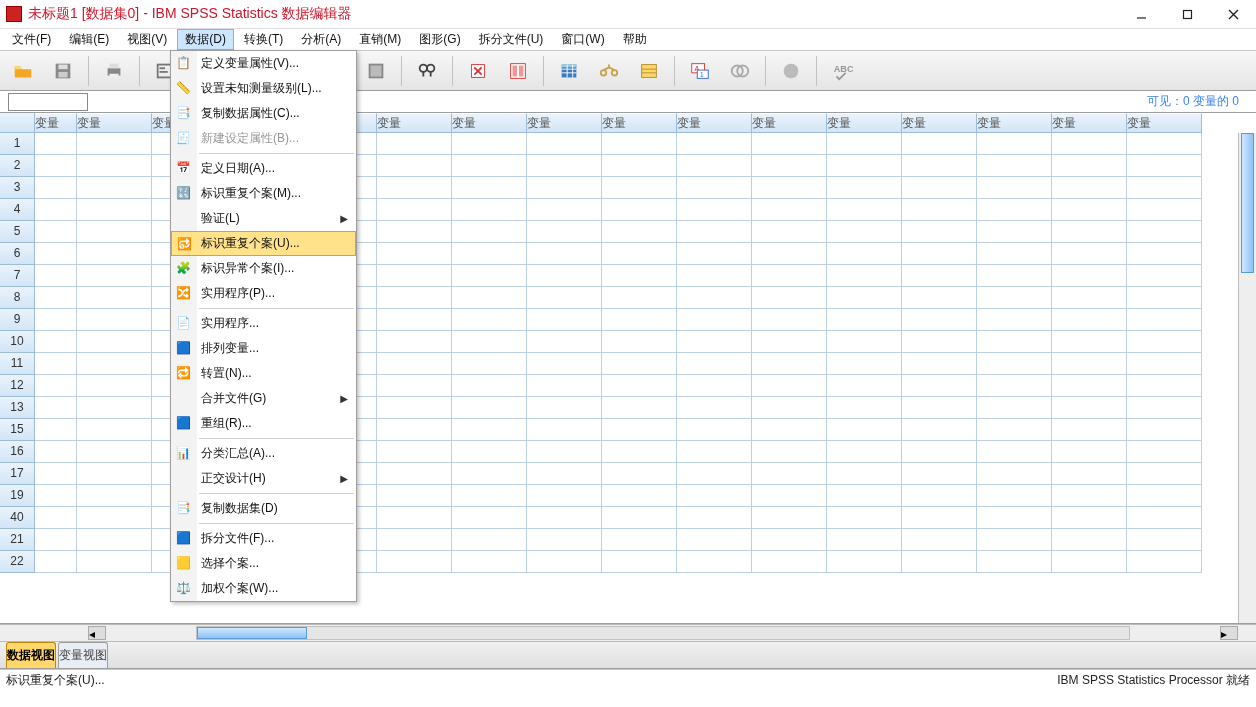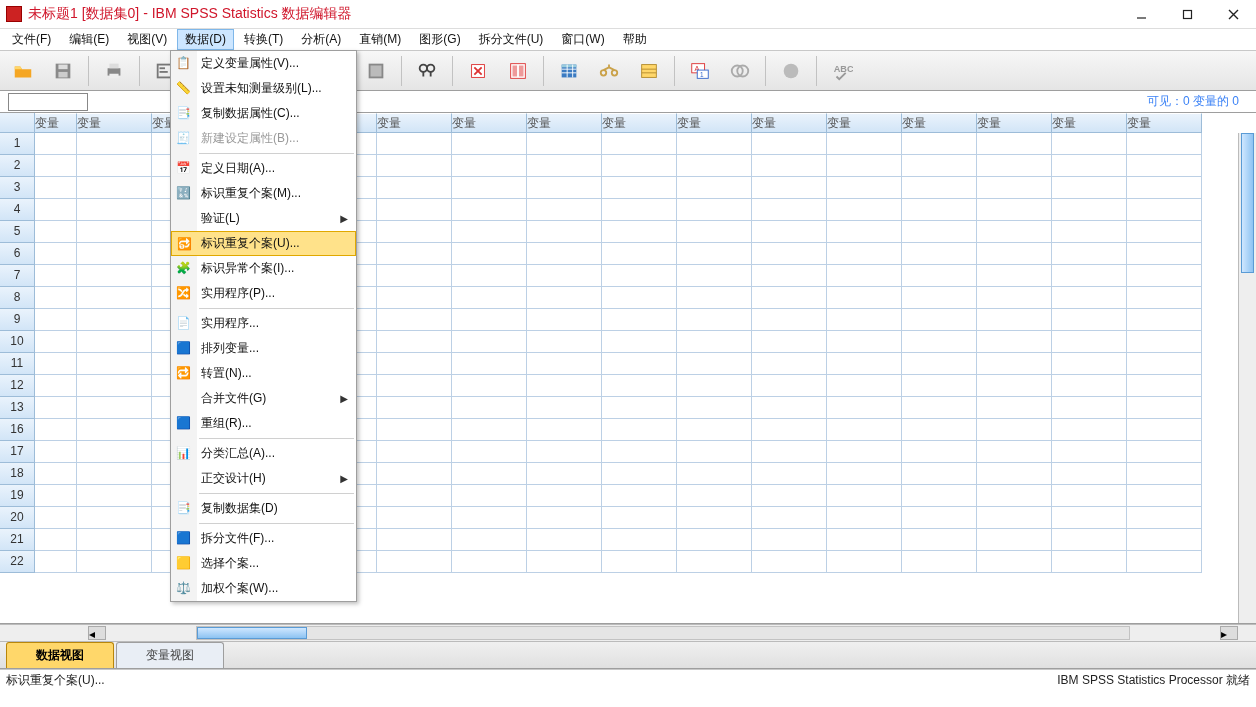--- a/index.html
+++ b/index.html
@@ -46,21 +46,21 @@
 .hscrollbar .harea { flex:1; margin:0 90px; position:relative; height:14px; background:#e5e5e5; border:1px solid #c2c2c2; }
 .hscrollbar .sbtn { width:18px; height:14px; background:#ddd; border:1px solid #aaa; }
 .hscrollbar .thumb { position:absolute; left:0; top:0; height:12px; width:110px; background:linear-gradient(#cfe7ff,#8dc3f2); border:1px solid #5a9bd5; }
 
 
 .vscrollbar { position:absolute; right:0; top:20px; bottom:0; width:18px; background:#eee; border-left:1px solid #bbb; }
 .vscrollbar .vthumb { position:absolute; top:0; left:2px; right:2px; height:140px; background:linear-gradient(90deg,#cfe7ff,#8dc3f2); border:1px solid #5a9bd5; }
 
 
 .viewtabs { height:27px; background:linear-gradient(#f0f0f0,#e0e0e0); display:flex; align-items:flex-end; padding-left:6px; border-bottom:1px solid #9e9e9e; }
-.vtab { padding:4px 29px; border:1px solid #9e9e9e; border-bottom:none; margin-right:2px; background:#e9eef5; color:#444; border-top-left-radius:3px; border-top-right-radius:3px; }
+.vtab { padding:4px 0; border:1px solid #9e9e9e; border-bottom:none; margin-right:2px; background:#e9eef5; color:#444; border-top-left-radius:3px; border-top-right-radius:3px; }
 .vtab.active { background:#ffd76a; color:#000; font-weight:bold; border-color:#b8860b; }
 
 
 .statusbar { height:22px; border-top:1px solid #c8c8c8; display:flex; align-items:center; padding:0 6px; justify-content:space-between; color:#222; }
 
 
 .dropdown { position:absolute; left:170px; top:50px; width:187px; background:linear-gradient(90deg,#f3f3f3 0 26px,#fff 26px); border:1px solid #9e9e9e; box-shadow:2px 2px 4px rgba(0,0,0,.25); z-index:100; }
 .ditem { height:25px; display:flex; align-items:center; padding-left:30px; padding-right:8px; position:relative; color:#111; }
 .ditem.disabled { color:#999; }
 .ditem.highlight { background:#ffe28a; border:1px solid #e0a800; margin:0; padding-left:29px; padding-right:7px; }
@@ -512,20 +512,39 @@
           <div class="cell"></div>
           <div class="cell"></div>
           <div class="cell"></div>
           <div class="cell"></div>
           <div class="cell"></div>
           <div class="cell"></div>
           <div class="cell"></div>
           <div class="cell"></div>
         </div>
         <div class="row">
+          <div class="rh">15</div>
+          <div class="cell" style="min-width: 42px;"></div>
+          <div class="cell"></div>
+          <div class="cell"></div>
+          <div class="cell"></div>
+          <div class="cell"></div>
+          <div class="cell"></div>
+          <div class="cell"></div>
+          <div class="cell"></div>
+          <div class="cell"></div>
+          <div class="cell"></div>
+          <div class="cell"></div>
+          <div class="cell"></div>
+          <div class="cell"></div>
+          <div class="cell"></div>
+          <div class="cell"></div>
+          <div class="cell"></div>
+        </div>
+        <div class="row">
           <div class="rh">16</div>
           <div class="cell" style="min-width: 42px;"></div>
           <div class="cell"></div>
           <div class="cell"></div>
           <div class="cell"></div>
           <div class="cell"></div>
           <div class="cell"></div>
           <div class="cell"></div>
           <div class="cell"></div>
           <div class="cell"></div>
@@ -550,59 +569,40 @@
           <div class="cell"></div>
           <div class="cell"></div>
           <div class="cell"></div>
           <div class="cell"></div>
           <div class="cell"></div>
           <div class="cell"></div>
           <div class="cell"></div>
           <div class="cell"></div>
         </div>
         <div class="row">
-          <div class="rh">18</div>
-          <div class="cell" style="min-width: 42px;"></div>
-          <div class="cell"></div>
-          <div class="cell"></div>
-          <div class="cell"></div>
-          <div class="cell"></div>
-          <div class="cell"></div>
-          <div class="cell"></div>
-          <div class="cell"></div>
-          <div class="cell"></div>
-          <div class="cell"></div>
-          <div class="cell"></div>
-          <div class="cell"></div>
-          <div class="cell"></div>
-          <div class="cell"></div>
-          <div class="cell"></div>
-          <div class="cell"></div>
-        </div>
-        <div class="row">
           <div class="rh">19</div>
           <div class="cell" style="min-width: 42px;"></div>
           <div class="cell"></div>
           <div class="cell"></div>
           <div class="cell"></div>
           <div class="cell"></div>
           <div class="cell"></div>
           <div class="cell"></div>
           <div class="cell"></div>
           <div class="cell"></div>
           <div class="cell"></div>
           <div class="cell"></div>
           <div class="cell"></div>
           <div class="cell"></div>
           <div class="cell"></div>
           <div class="cell"></div>
           <div class="cell"></div>
         </div>
         <div class="row">
-          <div class="rh">20</div>
+          <div class="rh">40</div>
           <div class="cell" style="min-width: 42px;"></div>
           <div class="cell"></div>
           <div class="cell"></div>
           <div class="cell"></div>
           <div class="cell"></div>
           <div class="cell"></div>
           <div class="cell"></div>
           <div class="cell"></div>
           <div class="cell"></div>
           <div class="cell"></div>

